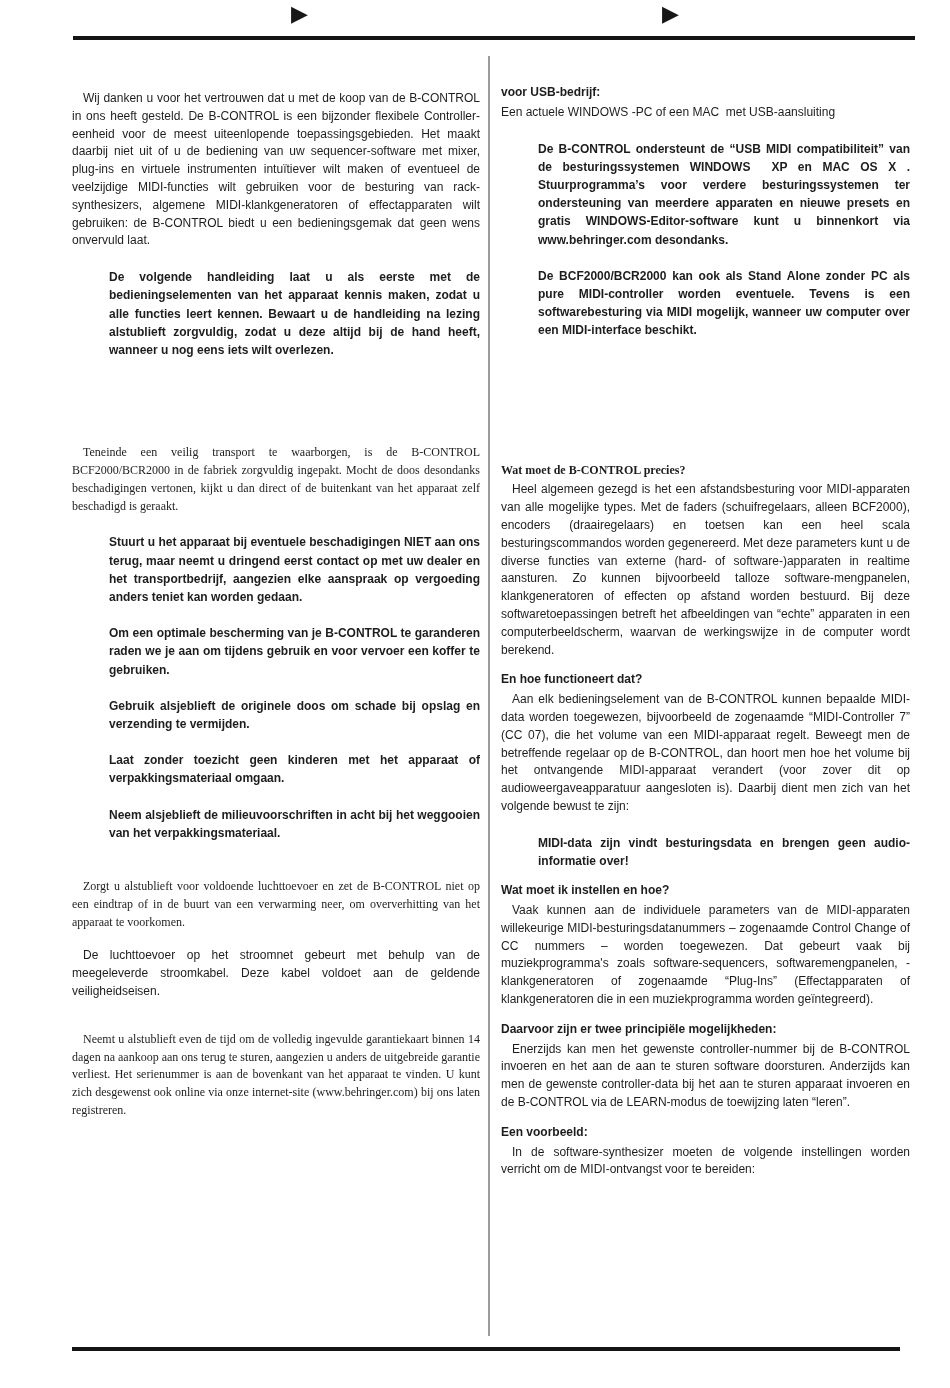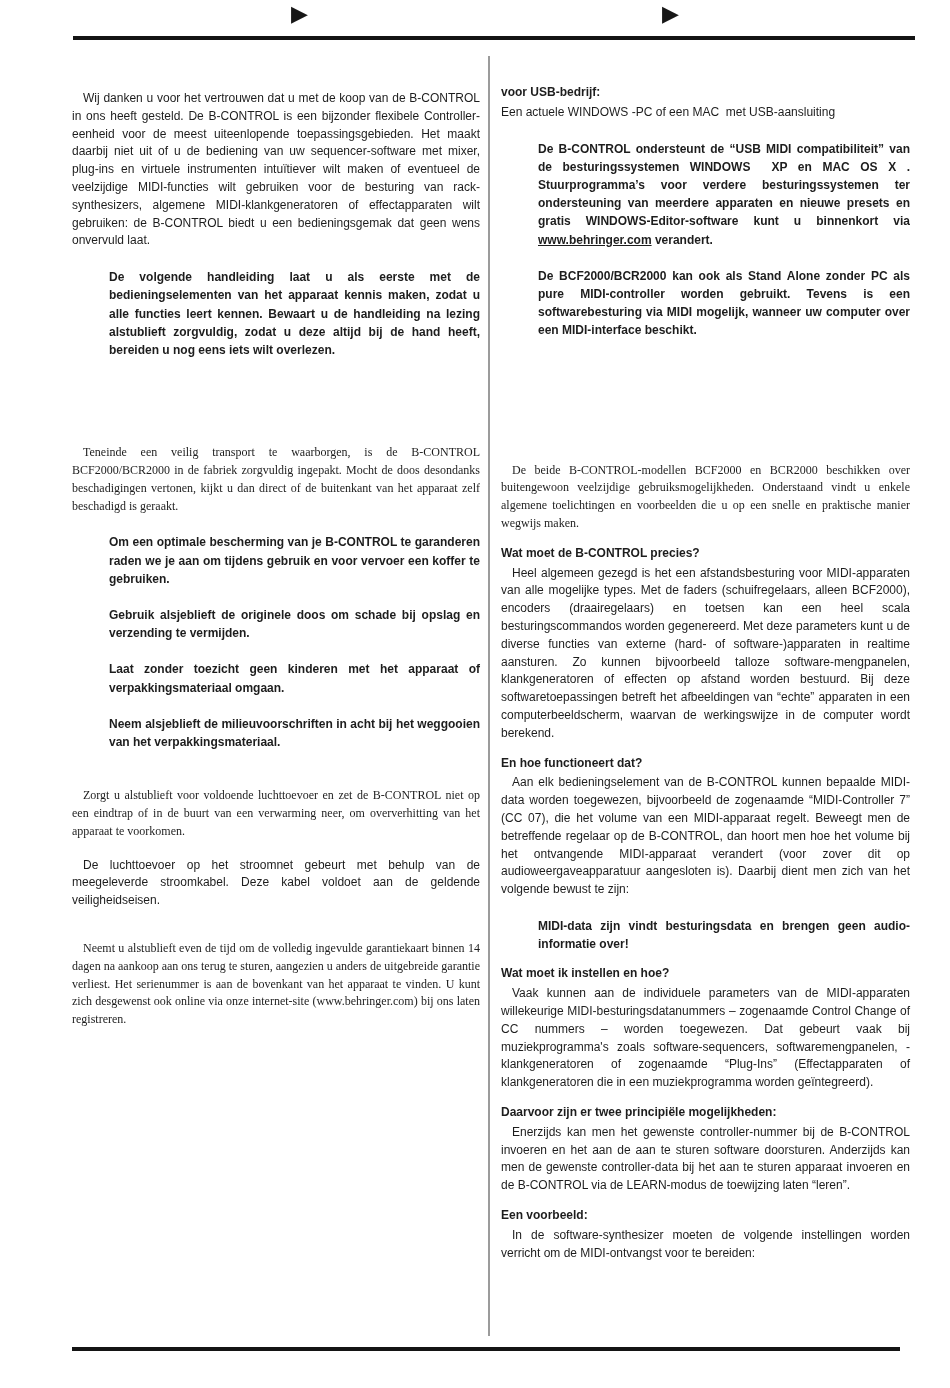--- a/index.html
+++ b/index.html
@@ -19,52 +19,52 @@
   .col.left{left:72px;top:90px;width:408px;}
   .col.right{left:501px;top:84px;width:409px;}
   .block{margin:16px 0 0 0;}
   .col .block:first-child{margin-top:0;}
   .block.note{margin-left:37px;font-weight:bold;line-height:18.2px;margin-top:18px;}
   .block.h{font-weight:bold;margin-top:12px;}
   .block.h + .block.p{margin-top:2px;}
   .gap{margin:0;}
   .gap + .block{margin-top:0;font-family:Liberation Serif, serif;}
   .block.p.first-indent{text-indent:11px;}
-  .link{text-decoration:underline;}
+  .link{}
 </style>
 </head>
 <body>
 
 <div class="page">
   <span class="arrow a1">▶</span>
   <span class="arrow a2">▶</span>
   <div class="top-rule"></div>
   <div class="col-divider"></div>
   <div class="col left" id="col-left">
       <div class="block p first-indent"><span>Wij danken u voor het vertrouwen dat u met de koop van de B-CONTROL in ons heeft gesteld. De B-CONTROL is een bijzonder flexibele Controller-eenheid voor de meest uiteenlopende toepassingsgebieden. Het maakt daarbij niet uit of u de bediening van uw sequencer-software met mixer, plug-ins en virtuele instrumenten intuïtiever wilt maken of eventueel de veelzijdige MIDI-functies wilt gebruiken voor de besturing van rack-synthesizers, algemene MIDI-klankgeneratoren of effectapparaten wilt gebruiken: de B-CONTROL biedt u een bedieningsgemak dat geen wens onvervuld laat.</span></div>
-      <div class="block note"><span>De volgende handleiding laat u als eerste met de bedieningselementen van het apparaat kennis maken, zodat u alle functies leert kennen. Bewaart u de handleiding na lezing alstublieft zorgvuldig, zodat u deze altijd bij de hand heeft, bereiden u nog eens iets wilt overlezen.</span></div>
+      <div class="block note"><span>De volgende handleiding laat u als eerste met de bedieningselementen van het apparaat kennis maken, zodat u alle functies leert kennen. Bewaart u de handleiding na lezing alstublieft zorgvuldig, zodat u deze altijd bij de hand heeft, wanneer u nog eens iets wilt overlezen.</span></div>
       <div class="gap" style="height: 85px;"></div>
       <div class="block p first-indent"><span>Teneinde een veilig transport te waarborgen, is de B-CONTROL BCF2000/BCR2000 in de fabriek zorgvuldig ingepakt. Mocht de doos desondanks beschadigingen vertonen, kijkt u dan direct of de buitenkant van het apparaat zelf beschadigd is geraakt.</span></div>
+      <div class="block note"><span>Stuurt u het apparaat bij eventuele beschadigingen NIET aan ons terug, maar neemt u dringend eerst contact op met uw dealer en het transportbedrijf, aangezien elke aanspraak op vergoeding anders teniet kan worden gedaan.</span></div>
       <div class="block note"><span>Om een optimale bescherming van je B-CONTROL te garanderen raden we je aan om tijdens gebruik en voor vervoer een koffer te gebruiken.</span></div>
       <div class="block note"><span>Gebruik alsjeblieft de originele doos om schade bij opslag en verzending te vermijden.</span></div>
       <div class="block note"><span>Laat zonder toezicht geen kinderen met het apparaat of verpakkingsmateriaal omgaan.</span></div>
       <div class="block note"><span>Neem alsjeblieft de milieuvoorschriften in acht bij het weggooien van het verpakkingsmateriaal.</span></div>
       <div class="gap" style="height: 36px;"></div>
       <div class="block p first-indent"><span>Zorgt u alstublieft voor voldoende luchttoevoer en zet de B-CONTROL niet op een eindtrap of in de buurt van een verwarming neer, om oververhitting van het apparaat te voorkomen.</span></div>
       <div class="block p first-indent"><span>De luchttoevoer op het stroomnet gebeurt met behulp van de meegeleverde stroomkabel. Deze kabel voldoet aan de geldende veiligheidseisen.</span></div>
       <div class="gap" style="height: 30px;"></div>
       <div class="block p first-indent"><span>Neemt u alstublieft even de tijd om de volledig ingevulde garantiekaart binnen 14 dagen na aankoop aan ons terug te sturen, aangezien u anders de uitgebreide garantie verliest. Het serienummer is aan de bovenkant van het apparaat te vinden. U kunt zich desgewenst ook online via onze internet-site (www.behringer.com) bij ons laten registreren.</span></div>
     </div>
   <div class="col right" id="col-right">
       <div class="block h"><span>voor USB-bedrijf:</span></div>
       <div class="block p"><span>Een actuele WINDOWS -PC of een MAC&nbsp; met USB-aansluiting</span></div>
-      <div class="block note"><span>De B-CONTROL ondersteunt de “USB MIDI compatibiliteit” van de besturingssystemen WINDOWS&nbsp; XP en MAC OS X&nbsp;. Stuurprogramma’s voor verdere besturingssystemen ter ondersteuning van meerdere apparaten en nieuwe presets en gratis WINDOWS-Editor-software kunt u binnenkort via </span><span class="link">www.behringer.com</span><span> verandert.</span></div>
-      <div class="block note"><span>De BCF2000/BCR2000 kan ook als Stand Alone zonder PC als pure MIDI-controller worden gebruikt. Tevens is een softwarebesturing via MIDI mogelijk, wanneer uw computer over een MIDI-interface beschikt.</span></div>
+      <div class="block note"><span>De B-CONTROL ondersteunt de “USB MIDI compatibiliteit” van de besturingssystemen WINDOWS&nbsp; XP en MAC OS X&nbsp;. Stuurprogramma’s voor verdere besturingssystemen ter ondersteuning van meerdere apparaten en nieuwe presets en gratis WINDOWS-Editor-software kunt u binnenkort via </span><span class="link">www.behringer.com</span><span> desondanks.</span></div>
+      <div class="block note"><span>De BCF2000/BCR2000 kan ook als Stand Alone zonder PC als pure MIDI-controller worden eventuele. Tevens is een softwarebesturing via MIDI mogelijk, wanneer uw computer over een MIDI-interface beschikt.</span></div>
       <div class="gap" style="height: 122px;"></div>
-      <div class="block p first-indent"><span>De beide B-CONTROL-modellen BCF2000 en BCR2000 beschikken over buitengewoon veelzijdige gebruiksmogelijkheden. Onderstaand vindt u enkele algemene toelichtingen en voorbeelden die u op een snelle en praktische manier wegwijs maken.</span></div>
       <div class="block h"><span>Wat moet de B-CONTROL precies?</span></div>
       <div class="block p first-indent"><span>Heel algemeen gezegd is het een afstandsbesturing voor MIDI-apparaten van alle mogelijke types. Met de faders (schuifregelaars, alleen BCF2000), encoders (draairegelaars) en toetsen kan een heel scala besturingscommandos worden gegenereerd. Met deze parameters kunt u de diverse functies van externe (hard- of software-)apparaten in realtime aansturen. Zo kunnen bijvoorbeeld talloze software-mengpanelen, klankgeneratoren of effecten op afstand worden bestuurd. Bij deze softwaretoepassingen betreft het afbeeldingen van “echte” apparaten in een computerbeeldscherm, waarvan de werkingswijze in de computer wordt berekend.</span></div>
       <div class="block h"><span>En hoe functioneert dat?</span></div>
       <div class="block p first-indent"><span>Aan elk bedieningselement van de B-CONTROL kunnen bepaalde MIDI-data worden toegewezen, bijvoorbeeld de zogenaamde “MIDI-Controller 7” (CC 07), die het volume van een MIDI-apparaat regelt. Beweegt men de betreffende regelaar op de B-CONTROL, dan hoort men hoe het volume bij het ontvangende MIDI-apparaat verandert (voor zover dit op audioweergaveapparatuur aangesloten is). Daarbij dient men zich van het volgende bewust te zijn:</span></div>
       <div class="block note"><span>MIDI-data zijn vindt besturingsdata en brengen geen audio-informatie over!</span></div>
       <div class="block h"><span>Wat moet ik instellen en hoe?</span></div>
       <div class="block p first-indent"><span>Vaak kunnen aan de individuele parameters van de MIDI-apparaten willekeurige MIDI-besturingsdatanummers – zogenaamde Control Change of CC nummers – worden toegewezen. Dat gebeurt vaak bij muziekprogramma's zoals software-sequencers, softwaremengpanelen, -klankgeneratoren of zogenaamde “Plug-Ins” (Effectapparaten of klankgeneratoren die in een muziekprogramma worden geïntegreerd).</span></div>
       <div class="block h"><span>Daarvoor zijn er twee principiële mogelijkheden:</span></div>
       <div class="block p first-indent"><span>Enerzijds kan men het gewenste controller-nummer bij de B-CONTROL invoeren en het aan de aan te sturen software doorsturen. Anderzijds kan men de gewenste controller-data bij het aan te sturen apparaat invoeren en de B-CONTROL via de LEARN-modus de toewijzing laten “leren”.</span></div>
       <div class="block h"><span>Een voorbeeld:</span></div>

